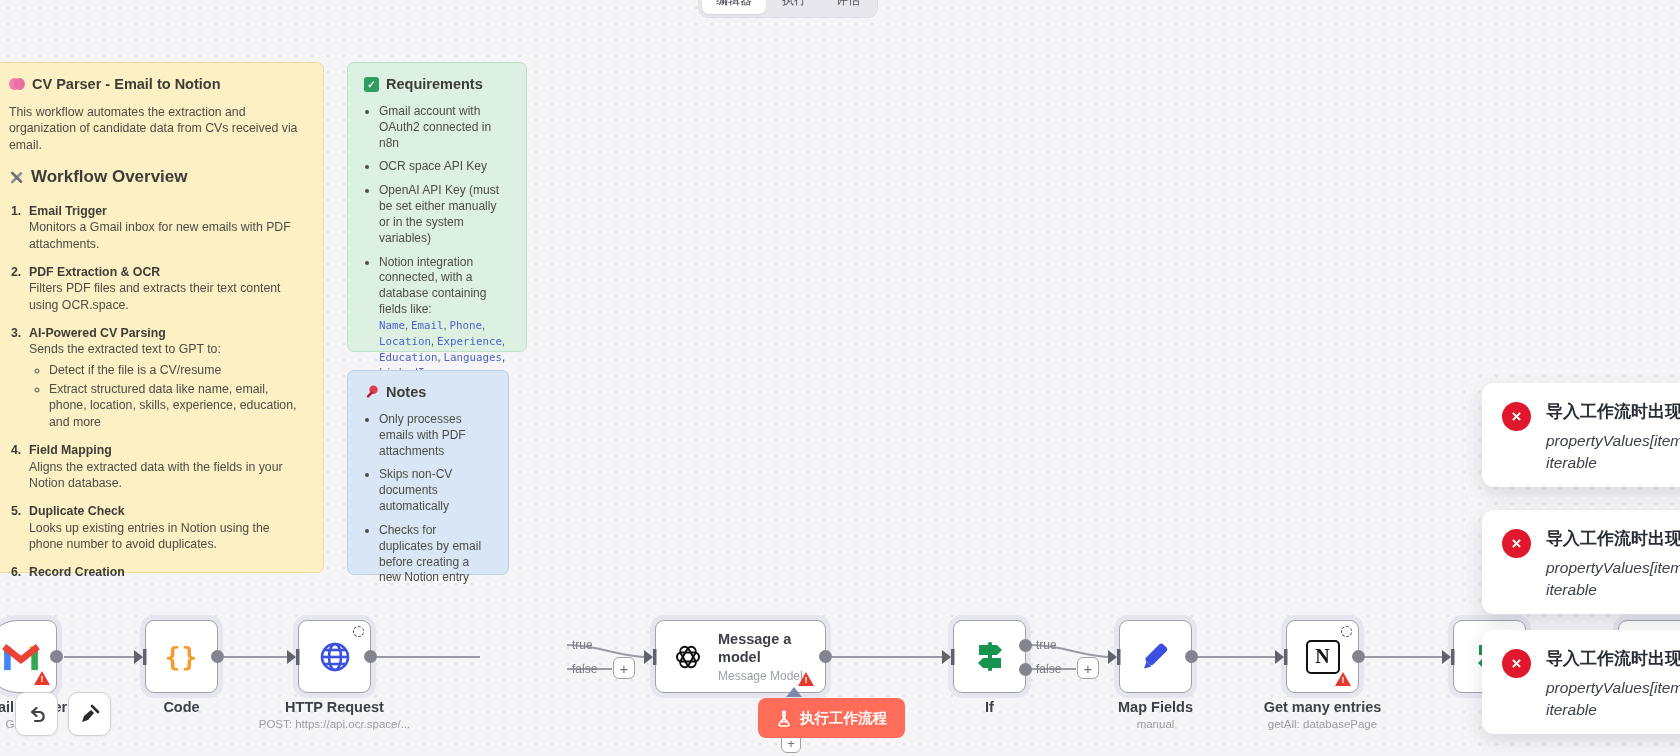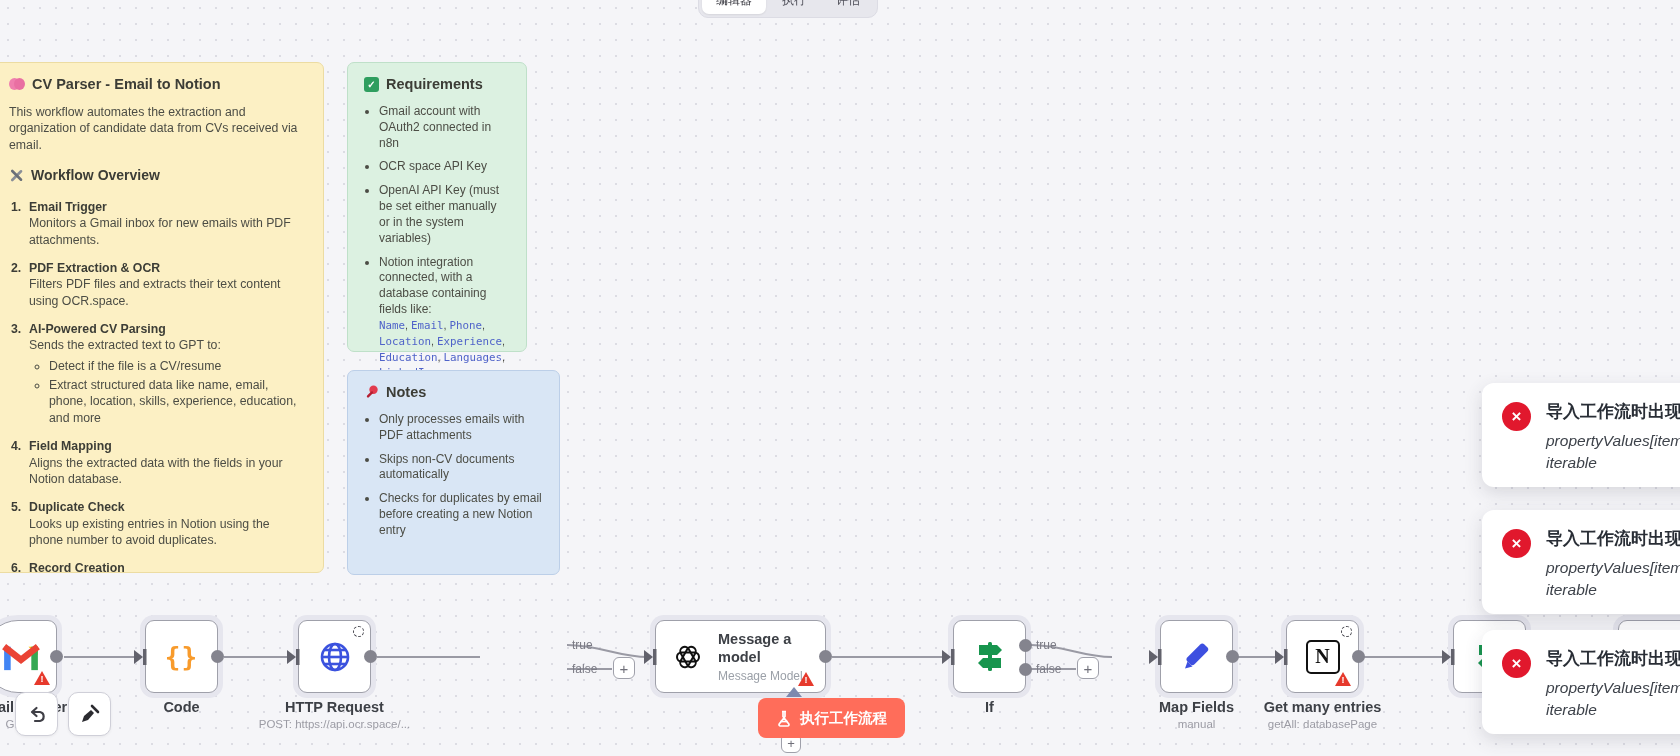--- a/index.html
+++ b/index.html
@@ -20,24 +20,24 @@
     background:#e7e7ed; border:1px solid #dcdce4; border-radius:10px;
     display:flex; align-items:flex-end; padding:3px; gap:2px;
   }
   .tab { font-size:12px; color:#52525c; padding:4px 14px 5px; border-radius:7px; white-space:nowrap; }
   .tab.active { background:#ffffff; color:#32323a; box-shadow:0 1px 2px rgba(0,0,0,.08); }
 
   
   .note { position:absolute; border-radius:7px; border:1px solid; z-index:2; padding:13px 16px; color:#4c4d45; }
   .note-yellow { background:#fcf0c4; border-color:#ecdca2; left:-8px; top:62px; width:332px; height:511px; font-size:12.3px; }
   .note-green  { background:#dcf1e1; border-color:#bfe0c9; left:347px; top:62px; width:180px; height:290px; font-size:12px; }
-  .note-blue   { background:#d9e6f5; border-color:#bccfe8; left:347px; top:370px; width:213px; height:205px; font-size:12px; }
+  .note-blue   { background:#d9e6f5; border-color:#bccfe8; left:347px; top:370px; width:162px; height:205px; font-size:12px; }
   .note-title { display:flex; align-items:center; gap:7px; font-weight:bold; color:#3c3d36; font-size:14.5px; margin-bottom:12px; }
   .note p { line-height:1.33; margin-bottom:14px; }
-  .note-h2 { display:flex; align-items:center; gap:7px; font-weight:bold; color:#3c3d36; font-size:14px; margin:4px 0 16px; }
+  .note-h2 { display:flex; align-items:center; gap:7px; font-weight:bold; color:#3c3d36; font-size:17px; margin:4px 0 16px; }
   .steps { counter-reset:step; }
   .step { position:relative; padding-left:20px; margin-bottom:12px; line-height:1.33; }
   .step::before { counter-increment:step; content:counter(step) "."; position:absolute; left:2px; top:0; font-weight:bold; color:#3c3d36; }
   .step b { color:#3c3d36; }
   ul.sub { list-style:circle; margin:4px 0 0 6px; padding-left:14px; }
   ul.sub li { margin-bottom:3px; }
   .bullets { list-style:disc; padding-left:15px; }
   .bullets li { margin-bottom:8px; line-height:1.32; }
   .code-field { font-family:"DejaVu Sans Mono", monospace; font-size:10.8px; color:#4f63c9; }
   .code-field:not(.last)::after { content:", "; color:#4c4d45; font-family:"Liberation Sans", sans-serif; }
@@ -292,21 +292,21 @@
       </svg>
     </span>
     <span class="out-dot d-top"></span>
     <span class="out-dot d-bot"></span>
     <div class="node-label">If</div>
   </div>
   <span class="branch-label" style="left:1036px; top:638px;">true</span>
   <span class="branch-label" style="left:1036px; top:662px;">false</span>
   <div class="plus-btn" style="left:1077px; top:657px;">+</div>
 
-  <div class="node" style="left:1119px; top:620px;margin-left:41px;">
+  <div class="node" style="left:1119px; top:620px;">
     <span class="in-conn"><svg width="13" height="18">
           <polygon points="0,2 9,9 0,16" fill="#62626c"></polygon>
           <rect x="9" y="1" width="3.5" height="16" fill="#62626c"></rect>
         </svg></span>
     <span class="icon-cell">
       <svg width="32" height="32" viewBox="0 0 32 32">
         <rect x="11.5" y="1" width="10" height="24" rx="3" transform="rotate(45 16 13)" fill="#3d4fe0"></rect>
         <polygon points="6.5,20.5 11.5,25.5 4,27.5" fill="#3d4fe0"></polygon>
       </svg>
     </span>

